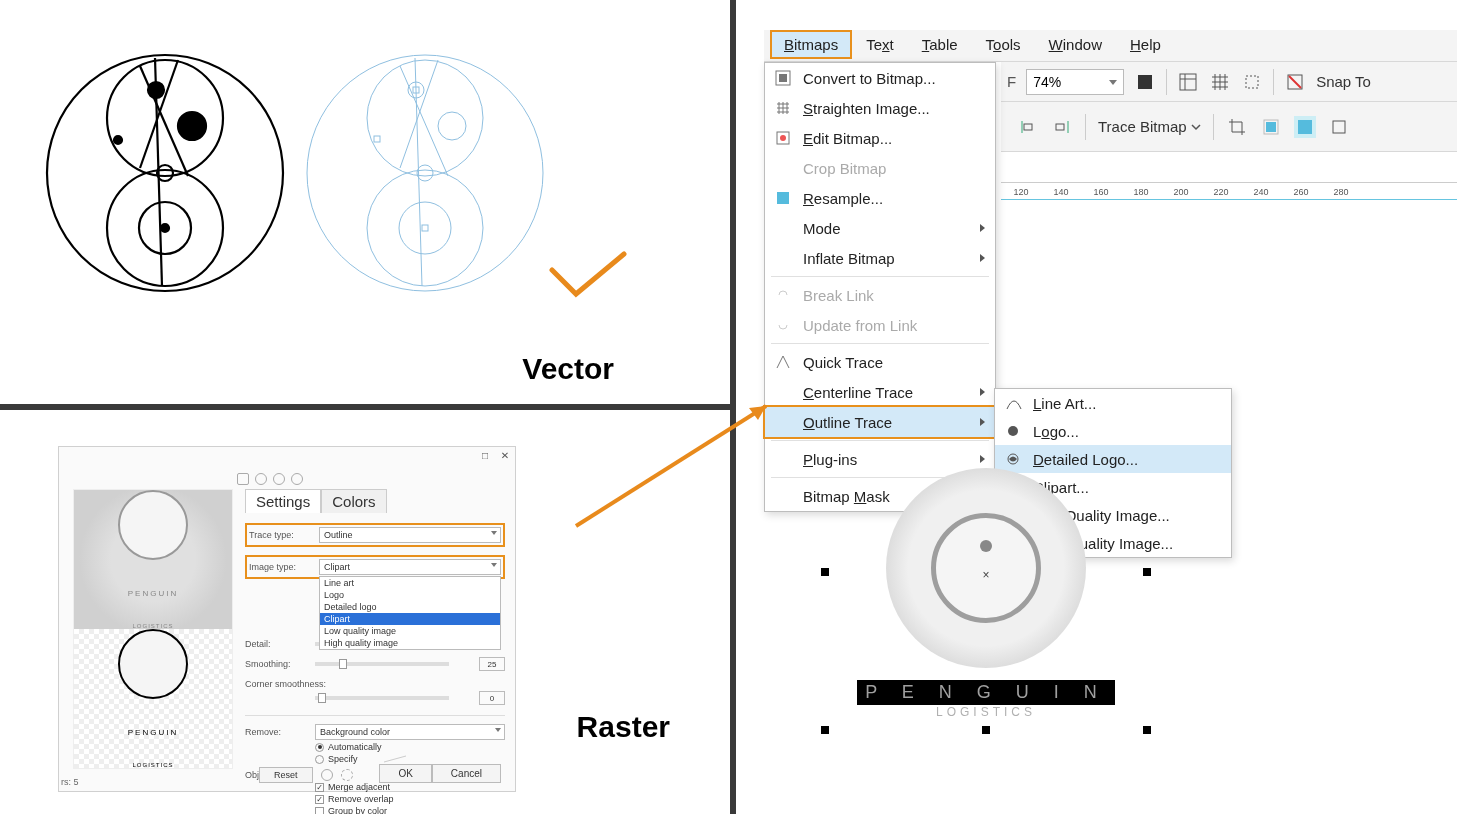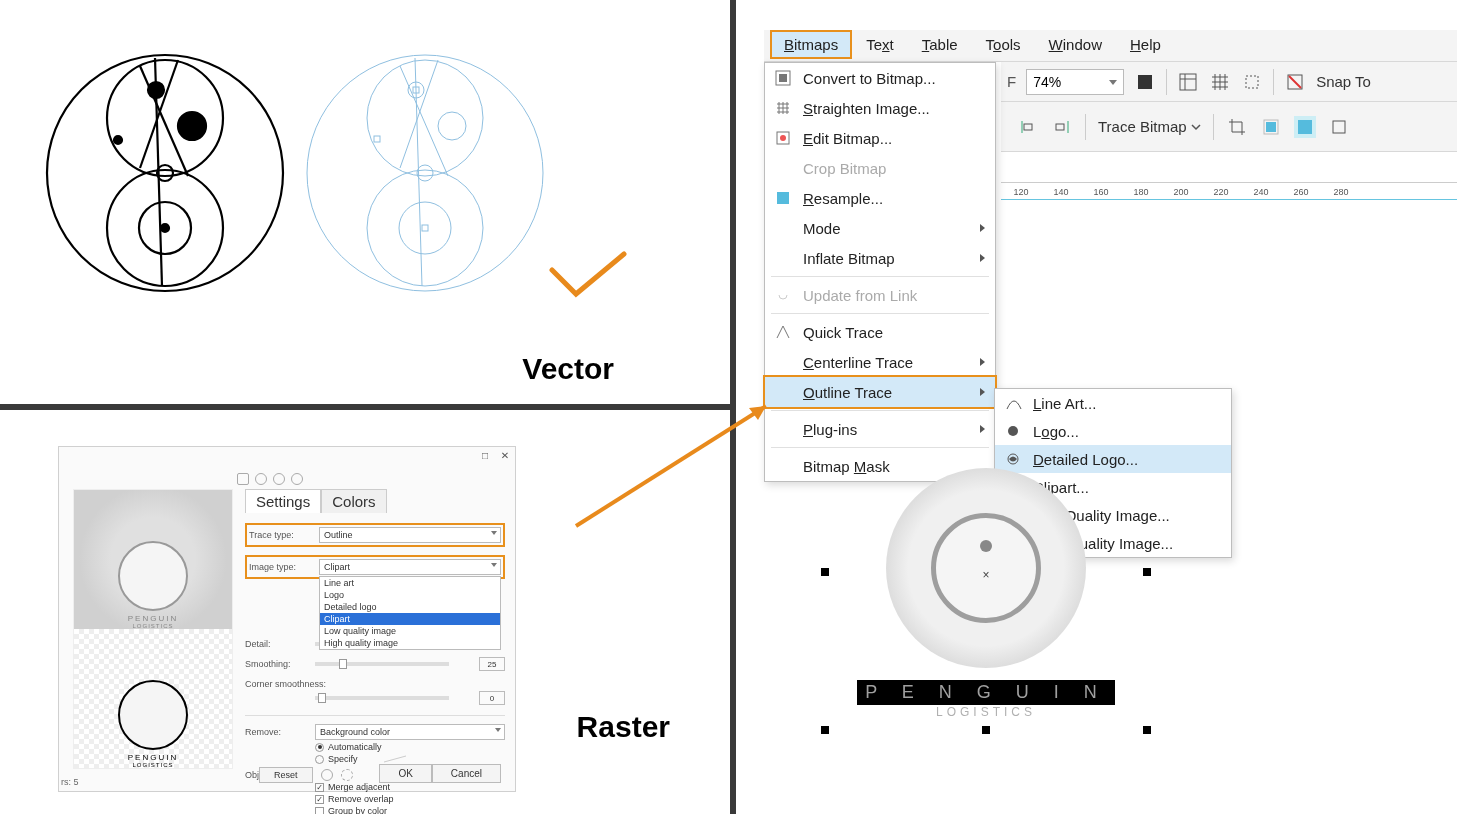--- a/index.html
+++ b/index.html
@@ -21,21 +21,21 @@
   .panel-raster { position: absolute; left: 0; top: 410px; width: 730px; height: 404px; background: #fff; }
   .panel-raster .label { position: absolute; right: 60px; bottom: 70px; font-size: 30px; font-weight: 700; color: #000; }
 
   .trace-dialog { position: absolute; left: 58px; top: 36px; width: 458px; height: 346px; background: #fafafa; border: 1px solid #d0d0d0; font-size: 9px; color: #333; }
   .trace-dialog .winbar { position: absolute; right: 4px; top: 2px; display:flex; gap:8px; }
   .trace-dialog .winbar span { width:12px; height:12px; display:flex; align-items:center; justify-content:center; font-size:10px; color:#555;}
   .trace-dialog .toolrow { position:absolute; left:178px; top:26px; display:flex; gap:6px; }
   .trace-dialog .toolrow span { width:12px; height:12px; border:1px solid #aaa; border-radius:50%; position:relative;}
   .trace-dialog .toolrow span:first-child{border-radius:2px;}
   .preview { position:absolute; left:14px; top:42px; width:160px; height:280px; background:#fff; border:1px solid #eee; }
-  .preview .half { width:100%; height:50%; display:flex; flex-direction:column; align-items:center; justify-content:flex-end; position:relative;}
+  .preview .half { width:100%; height:50%; display:flex; flex-direction:column; align-items:center; justify-content:space-between; position:relative;}
   .preview .half.top { background: radial-gradient(circle, #e0e0e0 40%, #d0d0d0 70%);}
   .preview .half.bottom { background: repeating-conic-gradient(#eee 0 25%, #fff 0 50%) 0 0/10px 10px; }
   .preview .logo-circ { width:70px; height:70px; border:2px solid #999; border-radius:50%; position:relative; background:#f5f5f5; }
   .preview .logo-circ.bk{border-color:#000;}
   .preview .ptxt { font-size:8px; letter-spacing:2px; color:#888; margin-top:4px; text-align:center; line-height:1;}
   .preview .ptxt.bk{color:#000;}
   .preview .psub { font-size:6px; letter-spacing:1px; color:#888;}
   .preview .psub.bk{color:#000;}
 
   .settings-pane { position:absolute; left:186px; top:42px; right:10px; bottom:40px; }
@@ -463,20 +463,28 @@
       </div>
     <div class="drow">
         <span class="ico"></span>
         <span>Inflate Bitmap</span>
         <span class="sub"></span>
       </div>
     <div class="dsep"></div>
     <div class="drow disabled">
         <span class="ico">
           <svg width="16" height="16">
+            <path d="M4 8 a4 4 0 0 1 8 0" fill="none" stroke="#ccc"></path>
+          </svg>
+        </span>
+        <span>Break Link</span>
+      </div>
+    <div class="drow disabled">
+        <span class="ico">
+          <svg width="16" height="16">
             <path d="M4 8 a4 4 0 0 0 8 0" fill="none" stroke="#ccc"></path>
           </svg>
         </span>
         <span>Update from Link</span>
       </div>
     <div class="dsep"></div>
     <div class="drow">
         <span class="ico">
           <svg width="16" height="16">
             <path d="M2 14 L8 2 L14 14" fill="none" stroke="#777"></path>

